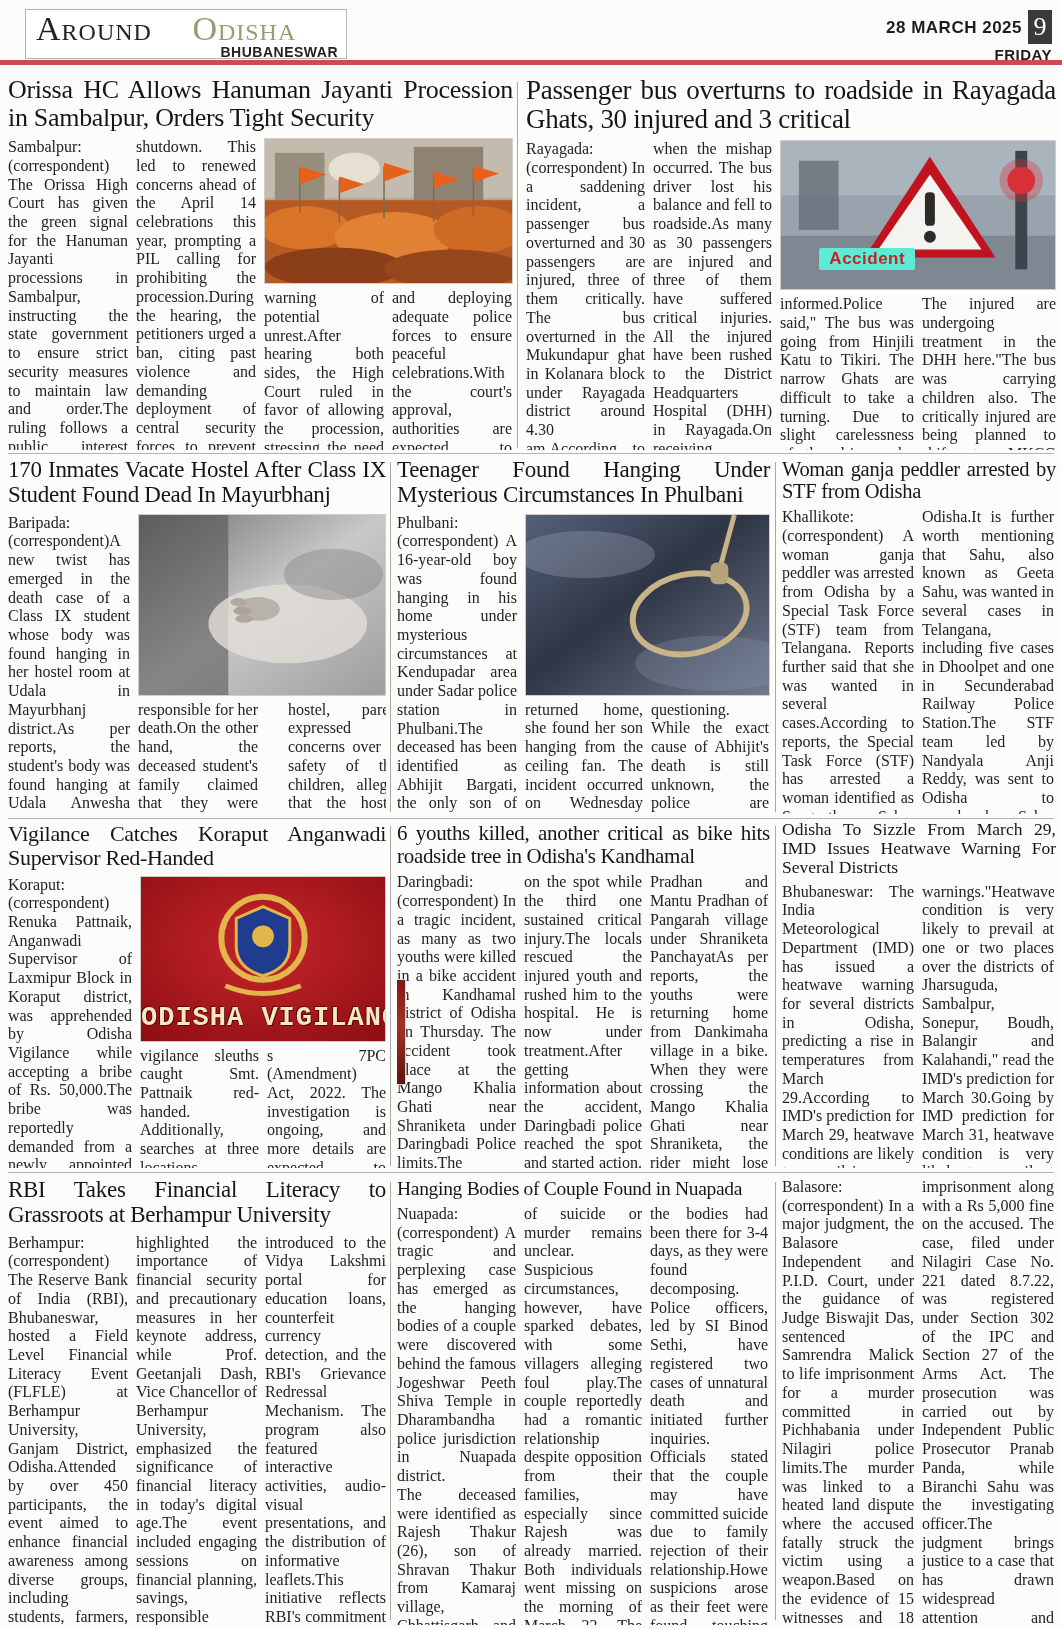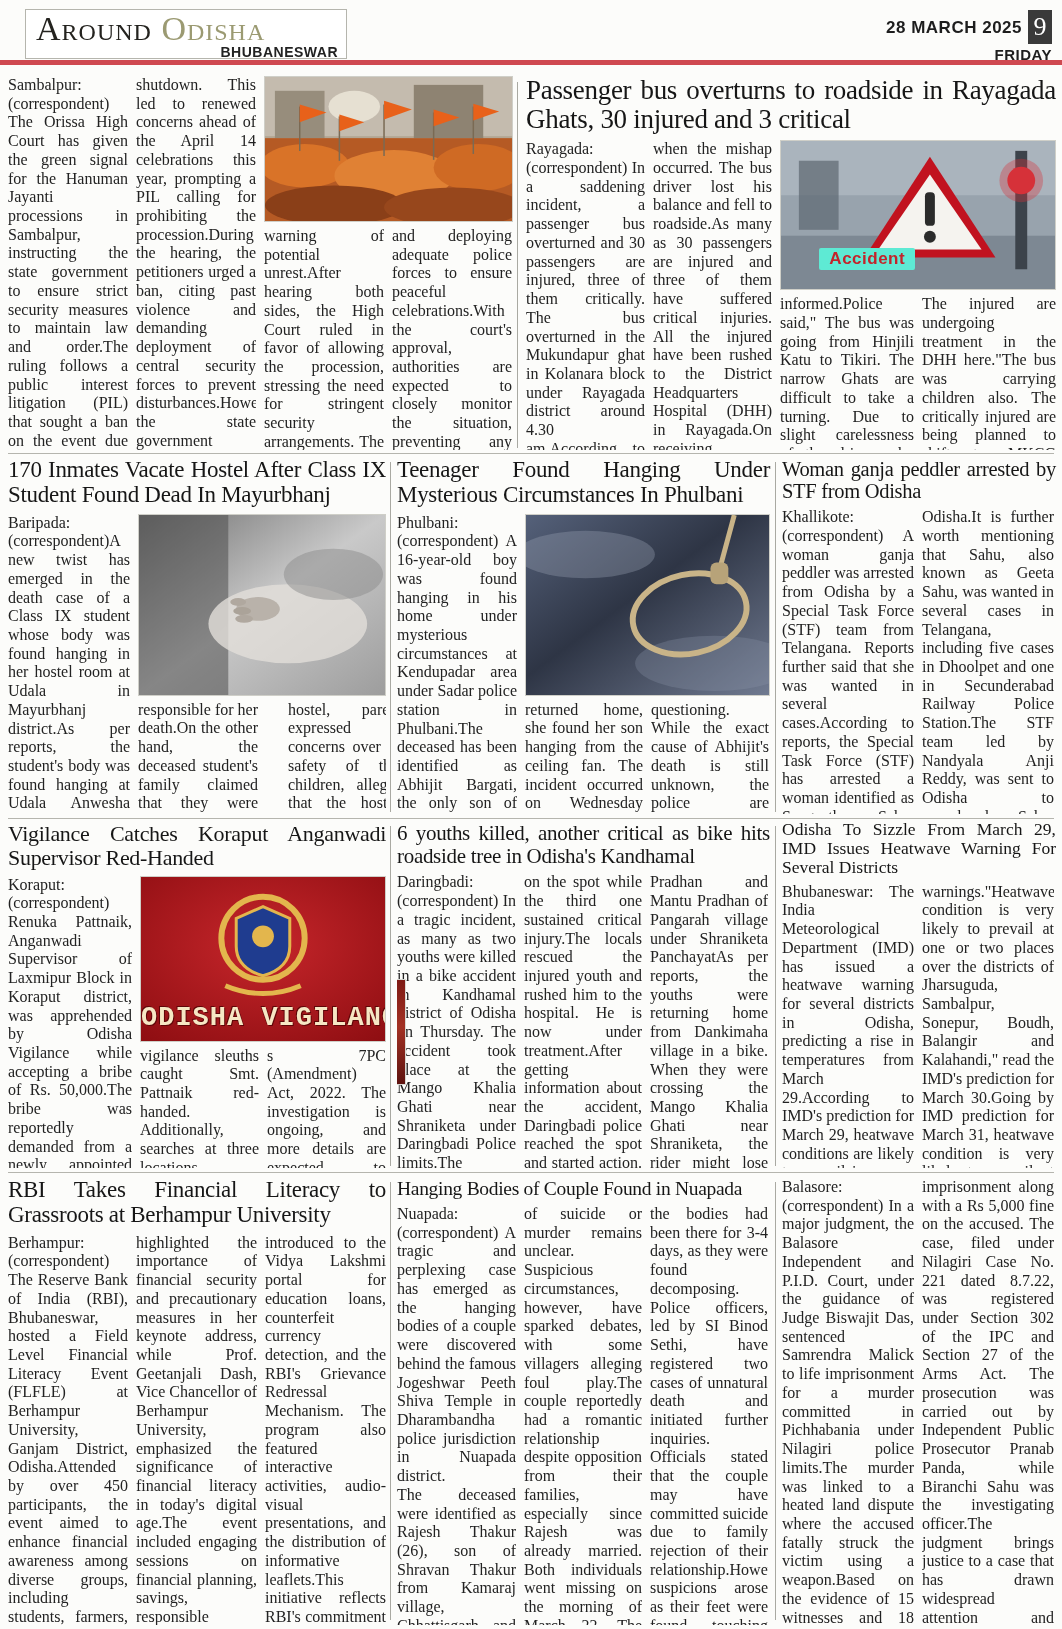--- a/index.html
+++ b/index.html
@@ -9,21 +9,21 @@
     background:#fcfcfa;color:#1d1d1d;overflow:hidden;
     font-family:"Liberation Serif","DejaVu Serif",serif;
   }
   
   .masthead-box{
     position:absolute;left:25px;top:9px;width:322px;height:50px;
     border:1px solid #b5b5ad;background:#fff;box-sizing:border-box;
     padding:2px 8px 0 10px;
   }
   .brand{font-variant:small-caps;font-size:34px;line-height:34px;letter-spacing:1px;color:#24231f;}
-  .brand .accent{color:#9b9a72;}
+  .brand .accent{color:#9b9a72;margin-left:31px;}
   .masthead-city{display:block;text-align:right;font-family:"Liberation Sans",sans-serif;
     font-size:14px;font-weight:bold;letter-spacing:.5px;color:#222;margin-top:-2px;}
   .date-block{position:absolute;right:10px;top:10px;text-align:right;font-family:"Liberation Sans",sans-serif;}
   .date-line{display:inline-block;vertical-align:top;font-size:17px;font-weight:bold;letter-spacing:.5px;margin-top:8px;}
   .page-num{display:inline-block;vertical-align:top;width:24px;height:34px;margin-left:6px;
     background:#3a3a3a;color:#fff;font-family:"Liberation Serif",serif;font-size:26px;
     line-height:34px;text-align:center;}
   .day-line{font-size:15px;font-weight:bold;letter-spacing:.5px;margin-top:2px;}
   .red-rule{position:absolute;left:0;top:60px;width:1062px;height:5px;background:#cf4950;}
   
@@ -71,20 +71,21 @@
     <div class="brand"><span>Around</span> <span class="accent">Odisha</span></div>
     <span class="masthead-city">BHUBANESWAR</span>
   </div>
   <div class="date-block">
     <span class="date-line">28 MARCH 2025</span><span class="page-num">9</span>
     <div class="day-line">FRIDAY</div>
   </div>
   <div class="red-rule"></div>
 
   <article style="left:8px;top:76px;width:505px;height:374px;">
+    <h2 style="font-size:26px;">Orissa HC Allows Hanuman Jayanti Procession in Sambalpur, Orders Tight Security</h2>
     <div class="body">
       <div class="col" style="width:120px;">Sambalpur:(correspondent) The Orissa High Court has given the green signal for the Hanuman Jayanti processions in Sambalpur, instructing the state government to ensure strict security measures to maintain law and order.The ruling follows a public interest litigation (PIL) that sought a ban on the event due to concerns over potential unrest.Last year, Hanuman Jayanti celebrations in Sambalpur were marred by large-scale violence, resulting in clashes, property damage, a curfew, and an internet</div>
       <div class="col" style="width:120px;">shutdown. This led to renewed concerns ahead of the April 14 celebrations this year, prompting a PIL calling for prohibiting the procession.During the hearing, the petitioners urged a ban, citing past violence and demanding deployment of central security forces to prevent disturbances.However, the state government assured the court that all religious processions would be allowed, with robust law enforcement measures in place. The central government also stated that there were no intelligence reports</div>
       <div class="rblock" style="width:249px;">
         <figure style="height:146px;">
           <svg viewBox="0 0 249 146" preserveAspectRatio="none">
             <rect width="249" height="146" fill="#b3a694"></rect>
             <rect x="0" y="0" width="249" height="60" fill="#c4bbae"></rect>
             <rect x="10" y="14" width="50" height="48" fill="#978d7c"></rect>
             <rect x="150" y="8" width="70" height="54" fill="#8e8372"></rect>

